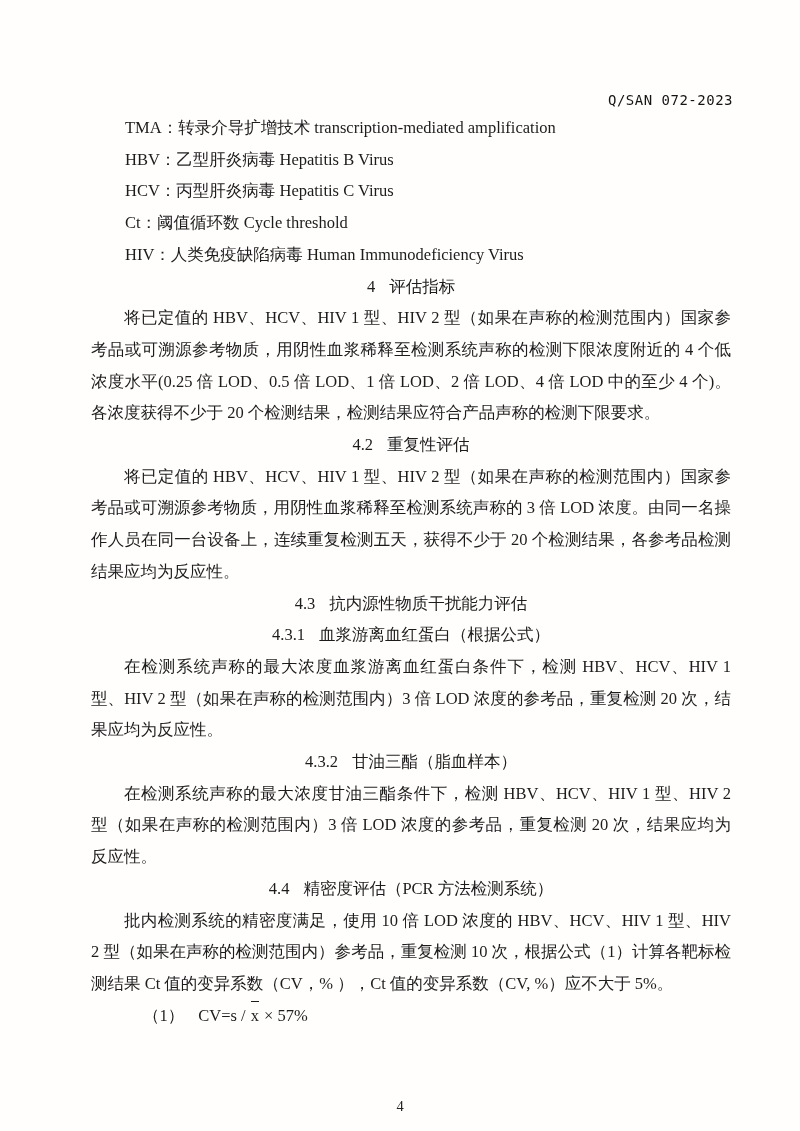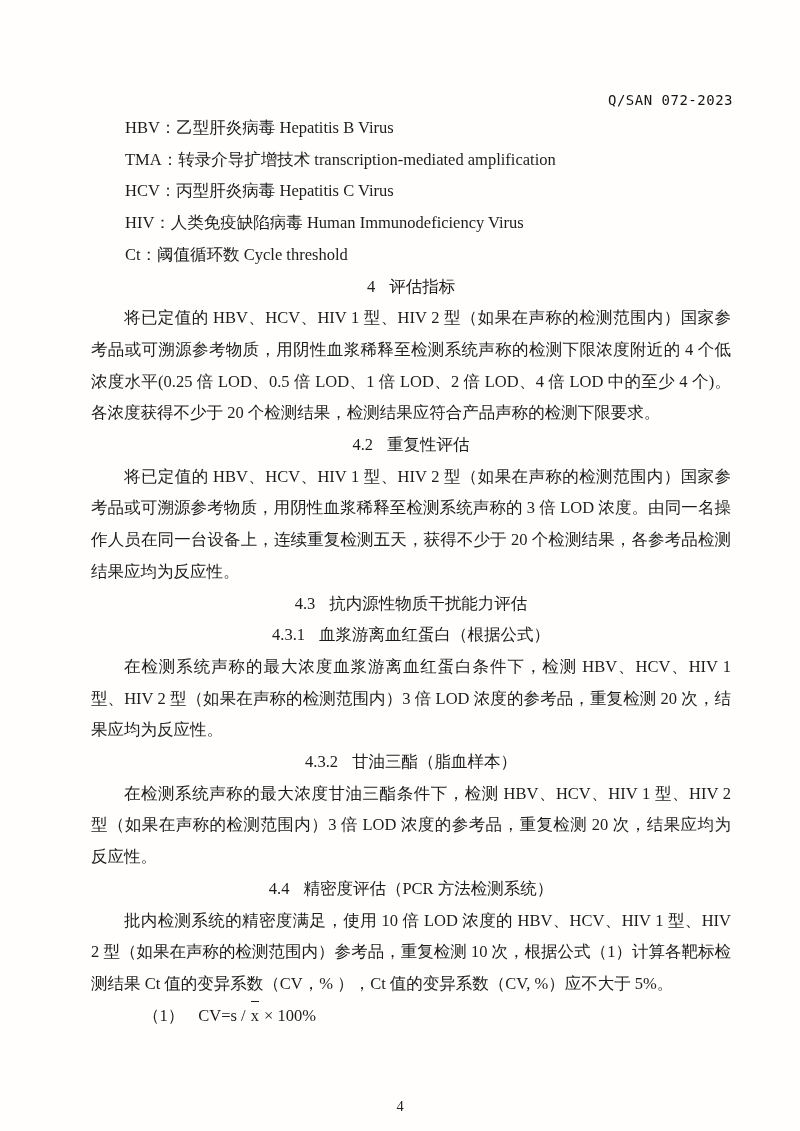--- a/index.html
+++ b/index.html
@@ -85,25 +85,25 @@
 <body>
 
 <div class="page">
 
   <div class="doc-header">
     <span>Q/SAN 072-2023</span>
   </div>
 
   <div class="content">
 
+    <p class="abbr">TMA：转录介导扩增技术 transcription-mediated amplification</p>
     <p class="abbr">HBV：乙型肝炎病毒 Hepatitis B Virus</p>
-    <p class="abbr">TMA：转录介导扩增技术 transcription-mediated amplification</p>
     <p class="abbr">HCV：丙型肝炎病毒 Hepatitis C Virus</p>
+    <p class="abbr">Ct：阈值循环数 Cycle threshold</p>
     <p class="abbr">HIV：人类免疫缺陷病毒 Human Immunodeficiency Virus</p>
-    <p class="abbr">Ct：阈值循环数 Cycle threshold</p>
 
     <p class="sec-heading"><span class="sec-num">4</span><span>评估指标</span></p>
 
 
     <p class="para">将已定值的 HBV、HCV、HIV 1 型、HIV 2 型（如果在声称的检测范围内）国家参考品或可溯源参考物质，用阴性血浆稀释至检测系统声称的检测下限浓度附近的 4 个低浓度水平(0.25 倍 LOD、0.5 倍 LOD、1 倍 LOD、2 倍 LOD、4 倍 LOD 中的至少 4 个)。各浓度获得不少于 20 个检测结果，检测结果应符合产品声称的检测下限要求。</p>
 
     <p class="sec-heading"><span class="sec-num">4.2</span><span>重复性评估</span></p>
 
     <p class="para">将已定值的 HBV、HCV、HIV 1 型、HIV 2 型（如果在声称的检测范围内）国家参考品或可溯源参考物质，用阴性血浆稀释至检测系统声称的 3 倍 LOD 浓度。由同一名操作人员在同一台设备上，连续重复检测五天，获得不少于 20 个检测结果，各参考品检测结果应均为反应性。</p>
 
@@ -114,21 +114,21 @@
     <p class="para">在检测系统声称的最大浓度血浆游离血红蛋白条件下，检测 HBV、HCV、HIV 1 型、HIV 2 型（如果在声称的检测范围内）3 倍 LOD 浓度的参考品，重复检测 20 次，结果应均为反应性。</p>
 
     <p class="sec-heading"><span class="sec-num">4.3.2</span><span>甘油三酯（脂血样本）</span></p>
 
     <p class="para">在检测系统声称的最大浓度甘油三酯条件下，检测 HBV、HCV、HIV 1 型、HIV 2 型（如果在声称的检测范围内）3 倍 LOD 浓度的参考品，重复检测 20 次，结果应均为反应性。</p>
 
     <p class="sec-heading"><span class="sec-num">4.4</span><span>精密度评估（PCR 方法检测系统）</span></p>
 
     <p class="para">批内检测系统的精密度满足，使用 10 倍 LOD 浓度的 HBV、HCV、HIV 1 型、HIV 2 型（如果在声称的检测范围内）参考品，重复检测 10 次，根据公式（1）计算各靶标检测结果 Ct 值的变异系数（CV，% ），Ct 值的变异系数（CV, %）应不大于 5%。</p>
 
-    <p class="formula-line"><span class="formula-num">（1）</span><span>CV=s /</span> <span class="xbar">x</span> <span>× 100%</span></p>
+    <p class="formula-line"><span class="formula-num">（1）</span><span>CV=s /</span> <span class="xbar">x</span> <span>× 57%</span></p>
 
   </div>
 
   <div class="doc-footer">
     <span>4</span>
   </div>
 
 </div>
 
 </body></html>

